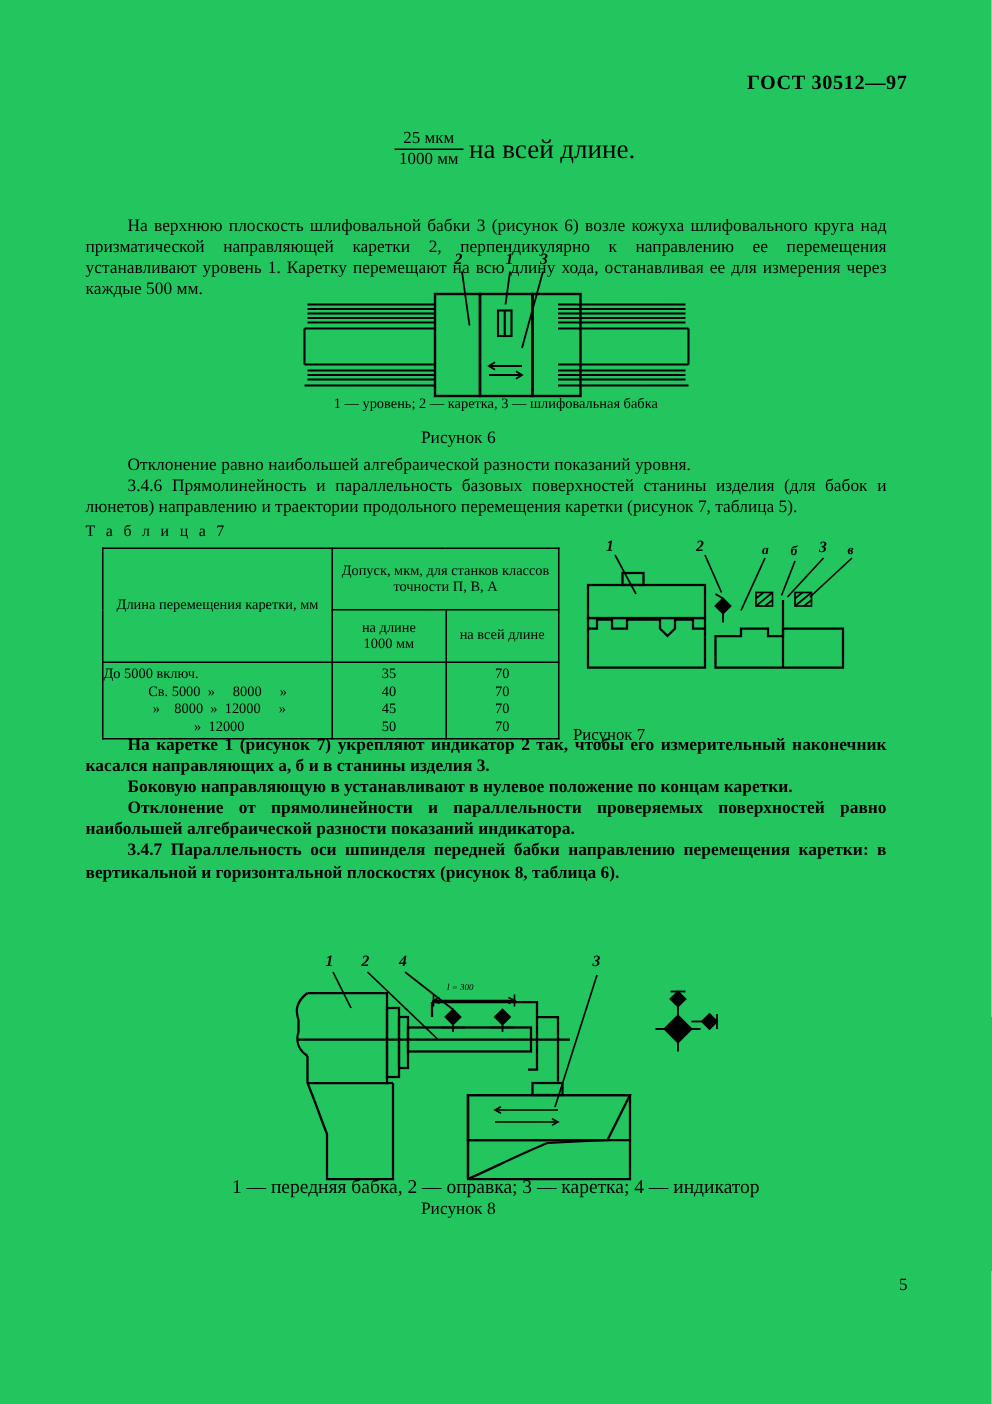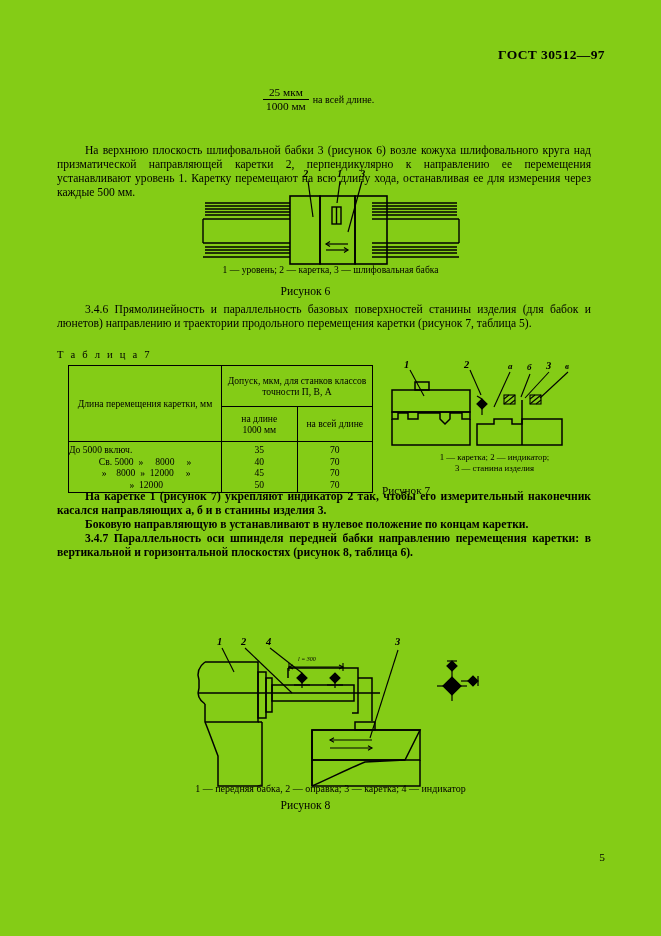--- a/index.html
+++ b/index.html
@@ -3,21 +3,21 @@
 <meta charset="utf-8">
 <style>
   html,body{margin:0;padding:0;background:#ffffff;}
   body{
     width:661px;height:936px;position:relative;overflow:hidden;
     font-family:"Liberation Serif","DejaVu Serif",serif;
     color:#000000;
   }
   .page{
     position:absolute;left:0;top:0;width:661px;height:936px;
-    background:#84cc16;
+    background:#22c55e;
   }
   .hdr{
     position:absolute;right:56px;top:47px;
     font-family:"Liberation Serif","DejaVu Serif",serif;
     font-weight:bold;font-size:13.5px;letter-spacing:.4px;
   }
   .content{
     position:absolute;left:57px;top:70px;width:548px;
   }
   p.par{
@@ -33,21 +33,21 @@
     display:inline-block;vertical-align:middle;text-align:center;
     margin-left:190px;
   }
   .frac .num{
     display:block;padding:0 3px 0px 3px;font-size:11.3px;line-height:13px;
   }
   .frac .den{
     display:block;border-top:1.1px solid #000;padding:0px 3px 0 3px;
     font-size:11.3px;line-height:13px;
   }
-  .frac-tail{display:inline-block;vertical-align:middle;padding-left:4px;font-size:10px;}
+  .frac-tail{display:inline-block;vertical-align:middle;padding-left:4px;font-size:18px;}
 
   
   .fig6wrap{position:absolute;left:0;top:168px;width:661px;height:145px;}
   .lbl{position:absolute;font-size:10.5px;font-style:italic;font-weight:bold;}
   .capt{
     position:absolute;width:661px;text-align:center;font-size:9.6px;
   }
   .figname{position:absolute;width:611px;text-align:center;font-size:11.6px;}
 
   
@@ -151,20 +151,21 @@
     </svg>
     <div class="lbl" style="left:303px;top:0px;">2</div>
     <div class="lbl" style="left:337px;top:0px;">1</div>
     <div class="lbl" style="left:360px;top:0px;">3</div>
 
     <div class="capt" style="top:96px;">1 — уровень; 2 — каретка, 3 — шлифовальная бабка</div>
     <div class="figname" style="top:117px;">Рисунок 6</div>
   </div>
 
   <div style="position:absolute;left:57px;top:303px;width:548px;">
+    <p class="par">Отклонение равно наибольшей алгебраической разности показаний уровня.</p>
     <p class="par">3.4.6 Прямолинейность и параллельность базовых поверхностей станины изделия (для бабок и люнетов) направлению и траектории продольного перемещения каретки (рисунок 7, таблица 5).</p>
   </div>
 
   <div class="tblcap">Т а б л и ц а  7</div>
 
   <table class="t5">
     <tbody>
         <tr>
       <td class="hl" rowspan="2">Длина перемещения каретки, мм</td>
       <td class="hspan" colspan="2">Допуск, мкм, для станков классов точности П, В, А</td>
@@ -241,29 +242,26 @@
         <line x1="186" y1="10" x2="158" y2="36" stroke-width="1.1"></line>
       </g>
     </svg>
     <div class="lbl" style="left:22px;top:-3px;">1</div>
     <div class="lbl" style="left:82px;top:-3px;">2</div>
     <div class="lbl" style="left:126px;top:-1px;font-size:9px;">а</div>
     <div class="lbl" style="left:145px;top:0px;font-size:9px;">б</div>
     <div class="lbl" style="left:164px;top:-2px;">3</div>
     <div class="lbl" style="left:183px;top:-1px;font-size:9px;">в</div>
   </div>
-  <div class="cap7">
-    <div>1 — каретка; 2 — индикатор;</div>
-    <div>3 — станина изделия</div>
-  </div>
   <div class="fn7">Рисунок 7</div>
 
   <div style="position:absolute;left:57px;top:490px;width:548px;font-weight:bold;">
     <p class="par">На каретке 1 (рисунок 7) укрепляют индикатор 2 так,  чтобы его измерительный наконечник касался направляющих а, б и в станины изделия 3.</p>
     <p class="par">Боковую направляющую в устанавливают в нулевое положение по концам каретки.</p>
+    <p class="par">Отклонение от прямолинейности и параллельности проверяемых поверхностей равно наибольшей алгебраической разности показаний индикатора.</p>
     <p class="par">3.4.7 Параллельность оси шпинделя передней бабки направлению перемещения каретки: в вертикальной и горизонтальной плоскостях (рисунок 8, таблица 6).</p>
   </div>
 
   <div class="fig8wrap">
     <svg width="661" height="150" style="position:absolute;left:0;top:0;">
       <g stroke="#000" fill="none" stroke-width="1.5">
 
         <path d="M205,24 L258,24 L258,84 L205,84"></path>
         <path d="M205,24 C197,30 197,36 199,42 L199,50 C197,56 199,62 205,66"></path>
 
@@ -330,18 +328,18 @@
           <line x1="452" y1="57" x2="452" y2="63"></line>
         </g>
       </g>
     </svg>
     <div class="lbl" style="left:217px;top:-2px;">1</div>
     <div class="lbl" style="left:241px;top:-2px;">2</div>
     <div class="lbl" style="left:266px;top:-2px;">4</div>
     <div class="lbl" style="left:395px;top:-2px;">3</div>
     <div style="position:absolute;left:298px;top:18px;font-size:6px;font-style:italic;">l = 300</div>
 
-    <div class="capt" style="top:145px;font-size:10px;">1 — передняя бабка, 2 — оправка; 3 — каретка; 4 — индикатор</div>
+    <div class="capt" style="top:145px;font-size:13px;">1 — передняя бабка, 2 — оправка; 3 — каретка; 4 — индикатор</div>
     <div class="figname" style="top:161px;">Рисунок 8</div>
   </div>
 
   <div class="pgnum">5</div>
 </div>
 
 </body></html>

